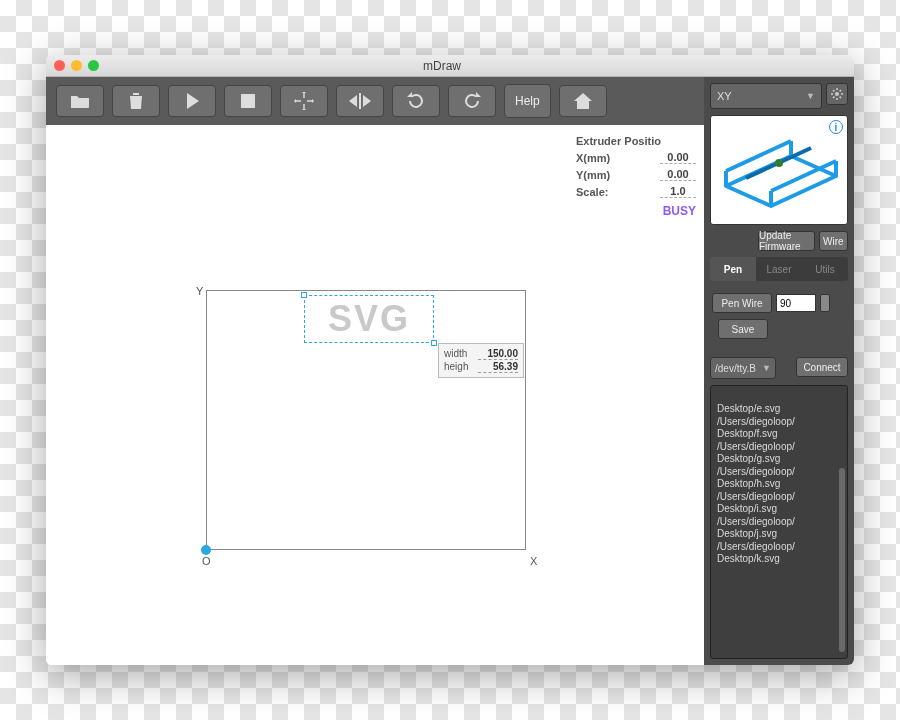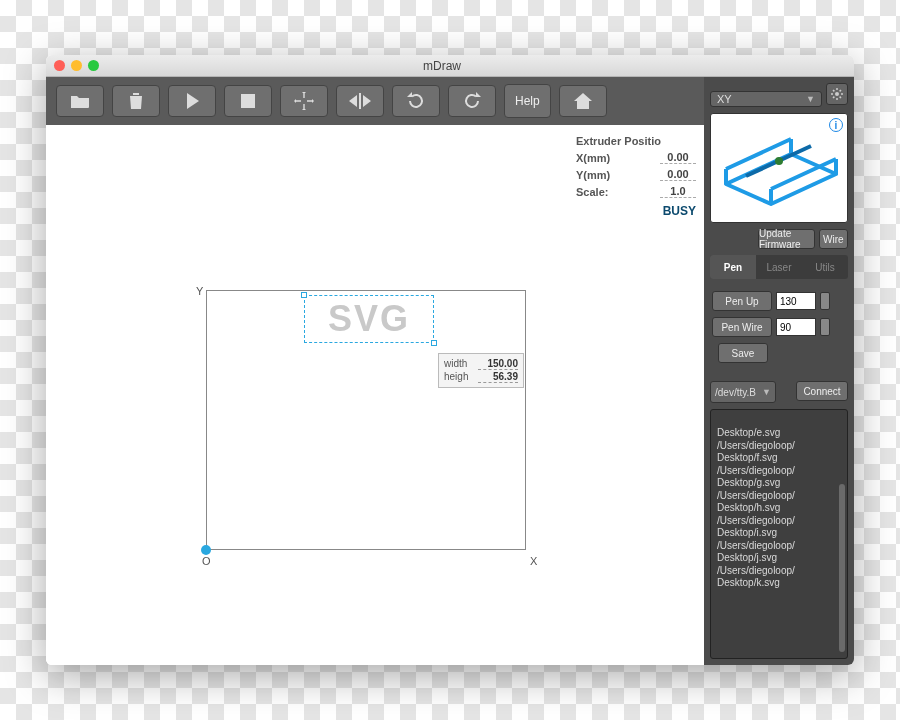--- a/index.html
+++ b/index.html
@@ -39,43 +39,43 @@
   }
   .tbtn.help { width:auto; padding:16px 10px; font-size:12px; color:#eee;}
   .canvas-area { flex:1; position:relative; background:#fff; }
   .info-panel {
     position:absolute; top:10px; right:8px; width:120px;
     font-size:11px; color:#444;
   }
   .info-panel .row { display:flex; justify-content:space-between; align-items:center; margin:4px 0;}
   .info-panel .label { color:#555; font-weight:600;}
   .info-panel .val { border-bottom:1px dashed #aaa; min-width:36px; text-align:center; font-weight:600;}
-  .busy { text-align:right; font-weight:700; margin-top:6px; color:#0c4a6e; font-size:12px;}
+  .busy { text-align:right; font-weight:700; margin-top:6px; color:#8b5cf6; font-size:12px;}
   .drawbox { position:absolute; left:160px; top:165px; width:320px; height:260px; border:1px solid #888;}
   .ylabel { position:absolute; left:150px; top:160px; font-size:11px; color:#555;}
   .olabel { position:absolute; left:156px; top:430px; font-size:11px; color:#555;}
   .xlabel { position:absolute; left:484px; top:430px; font-size:11px; color:#555;}
   .origin-dot { position:absolute; left:155px; top:420px; width:10px; height:10px; background:#2aa8e0; border-radius:50%;}
   .svg-sel {
     position:absolute; left:258px; top:170px; width:130px; height:48px;
     border:1px dashed #2aa8e0;
     display:flex; align-items:center; justify-content:center;
     font-size:36px; font-weight:700; color:#c9c9c9; letter-spacing:2px;
     font-family: Georgia, serif;
   }
   .sel-handle { position:absolute; width:6px; height:6px; border:1px solid #2aa8e0; background:#fff;}
   .dim-box {
-    position:absolute; left:392px; top:228px; width:86px;
+    position:absolute; left:392px; top:218px; width:86px;
     border:1px solid #bbb; background:#f4f4f4; padding:3px 5px; font-size:10px; color:#555;
   }
   .dim-box .drow{ display:flex; justify-content:space-between; margin:1px 0;}
   .dim-box .dval{ border-bottom:1px dashed #999; font-weight:600; color:#333; min-width:40px; text-align:right;}
   
   .sb-top { display:flex; gap:4px; }
-  .sb-select { flex:1; height:16px; background:#656565; border:1px solid #333; border-radius:3px; color:#ddd; font-size:11px; padding:0 6px; display:flex; align-items:center; justify-content:space-between;margin-top:8px;}
+  .sb-select { flex:1; height:26px; background:#656565; border:1px solid #333; border-radius:3px; color:#ddd; font-size:11px; padding:0 6px; display:flex; align-items:center; justify-content:space-between;}
   .sb-gear { width:22px; height:22px; background:#656565;border:1px solid #333;border-radius:3px;display:flex;align-items:center;justify-content:center;color:#ccc;}
   .preview { height:110px; background:#fff; border:1px solid #333; border-radius:3px; position:relative; overflow:hidden;}
   .info-i { position:absolute; top:4px; right:4px; width:14px; height:14px; border:1px solid #1e88e5; border-radius:50%; color:#1e88e5; font-size:10px; font-weight:700; display:flex; align-items:center; justify-content:center; background:#fff;}
   .fw-row { display:flex; gap:4px;padding-left:48px;}
   .sb-btn { flex:1; height:20px; background:#6f6f6f; border:1px solid #333; border-radius:3px; color:#eee; font-size:10px; display:flex; align-items:center; justify-content:center;}
   .tabs { display:flex; background:#3c3c3c; border-radius:3px; overflow:hidden; height:24px;}
   .tab { flex:1; font-size:10px; color:#888; display:flex; align-items:center; justify-content:center;}
   .tab.active { background:#555; color:#fff; font-weight:600;}
   .pen-panel { background:#4b4b4b; padding:6px 2px; display:flex; flex-direction:column; gap:6px;}
   .pen-row { display:flex; align-items:center; gap:4px;}
@@ -242,25 +242,20 @@
       </div>
 
       <div class="tabs">
         <div class="tab active">Pen</div>
         <div class="tab">Laser</div>
         <div class="tab">Utils</div>
       </div>
 
       <div class="pen-panel">
         <div class="pen-row">
-          <div class="pbtn">Pen Up</div>
-          <input value="130" style="">
-          <div class="spin"></div>
-        </div>
-        <div class="pen-row">
           <div class="pbtn">Pen Wire</div>
           <input value="90" style="">
           <div class="spin"></div>
         </div>
         <div class="save-btn">Save</div>
       </div>
 
       <div class="port-row">
         <div class="port-sel">
           <span>/dev/tty.B</span>

